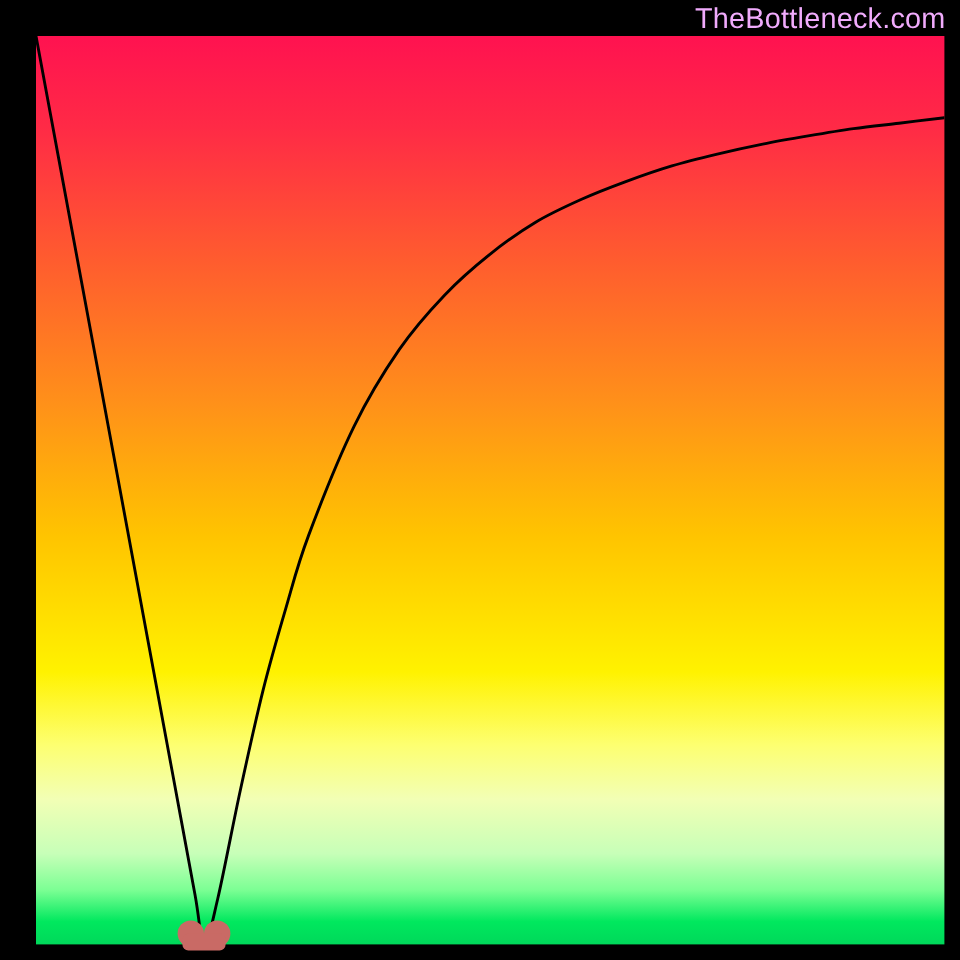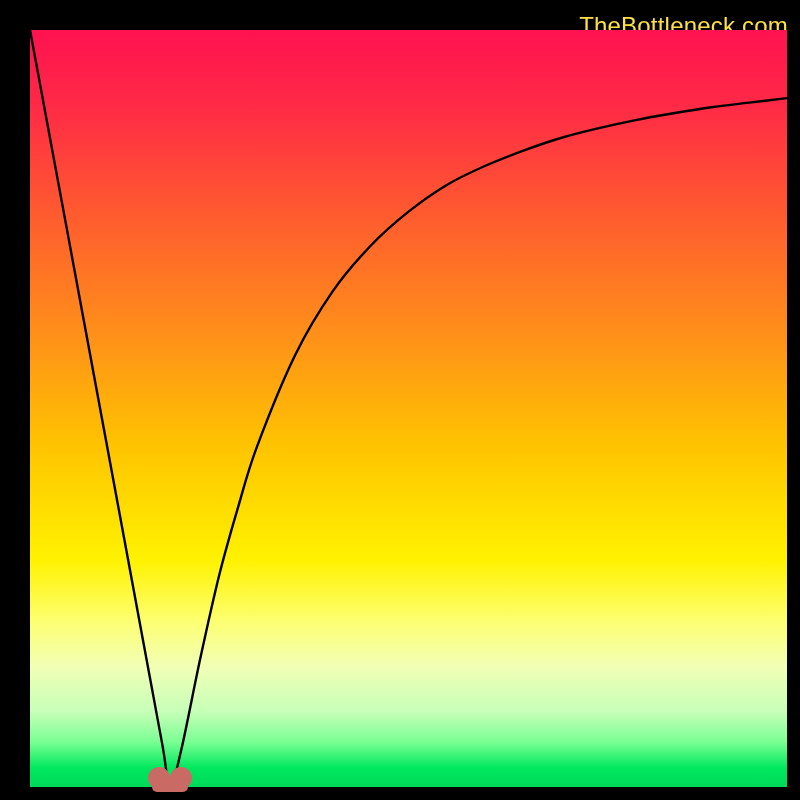--- a/index.html
+++ b/index.html
@@ -35,23 +35,23 @@
   }
   .curve {
     position: absolute;
     left: 0;
     top: 0;
     width: 757px;
     height: 757px;
   }
   .watermark {
     position: absolute;
-    top: 12px;
+    top: 2px;
     right: 12px;
-    color: #fde047;
+    color: #f0abfc;
     font-size: 24px;
     font-weight: 500;
     letter-spacing: 0.2px;
     user-select: none;
   }
   .marker {
     position: absolute;
     width: 44px;
     height: 20px;
     pointer-events: none;

